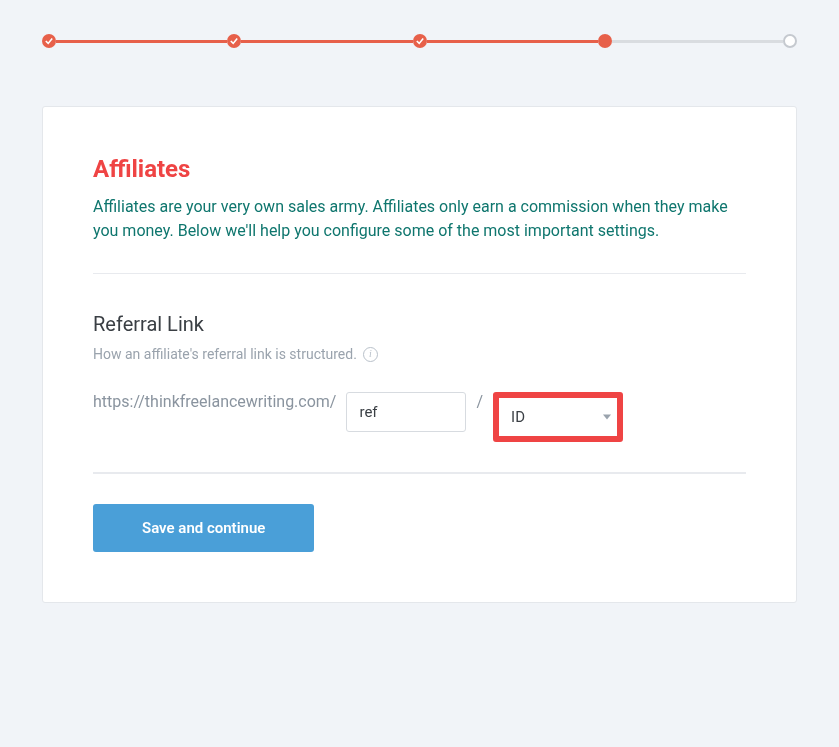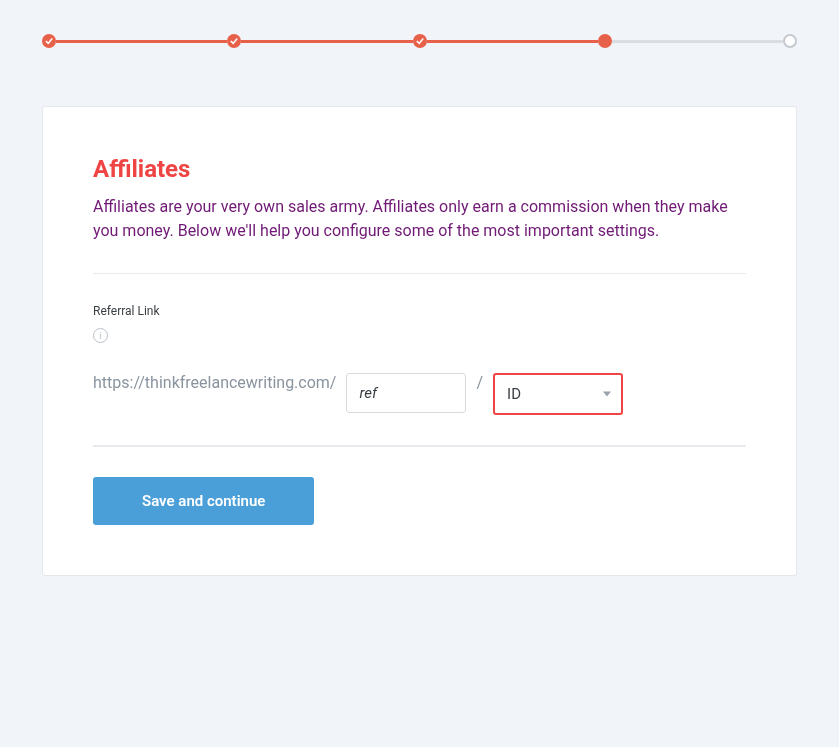--- a/index.html
+++ b/index.html
@@ -65,36 +65,37 @@
     }
     .card-title {
       font-size: 24px;
       font-weight: 700;
       color: #ef4444;
       margin-bottom: 12px;
     }
     .card-desc {
       font-size: 16px;
       line-height: 1.5;
-      color: #701a75;
+      color: #0f766e;
       margin-bottom: 30px;
     }
     .divider {
       border: none;
       border-top: 1px solid #e8eaee;
       margin: 0;
     }
     .section {
       padding: 30px 0;
     }
     .section-title {
-      font-size: 12px;
+      font-size: 20px;
       font-weight: 400;
       color: #3a3f44;
       margin-bottom: 10px;
+      margin-top: 8px;
     }
     .section-hint {
       font-size: 14px;
       color: #9aa3ad;
       display: flex;
       align-items: center;
       gap: 6px;
     }
     .info-icon {
       width: 15px;
@@ -127,32 +128,31 @@
     .text-input {
       border: 1px solid #d7dbe0;
       border-radius: 3px;
       padding: 10px 12px;
       font-size: 15px;
       color: #3a3f44;
       font-family: inherit;
     }
     .text-input.small {
       width: 120px;
-      font-style: italic;
     }
     .text-input.full {
       width: 100%;
       margin-top: 26px;
     }
     .select-wrap {
       position: relative;
       width: 130px;
     }
     .select-input {
-      border: 2px solid #ef4444;
+      border: 6px solid #ef4444;
       border-radius: 3px;
       padding: 10px 30px 10px 12px;
       font-size: 15px;
       color: #3a3f44;
       width: 100%;
       background: #fff;
       appearance: none;
       font-family: inherit;
       cursor: pointer;
     }
@@ -209,20 +209,21 @@
 </div>
 
 <div class="card">
   <h1 class="card-title">Affiliates</h1>
   <p class="card-desc">Affiliates are your very own sales army. Affiliates only earn a commission when they make you money. Below we'll help you configure some of the most important settings.</p>
   <hr class="divider">
 
   <div class="section">
     <h2 class="section-title">Referral Link</h2>
     <div class="section-hint">
+      <span>How an affiliate's referral link is structured.</span>
       <span class="info-icon">i</span>
     </div>
     <div class="referral-row">
       <span class="url-text">https://thinkfreelancewriting.com/</span>
       <input type="text" class="text-input small" value="ref" style="">
       <span class="slash">/</span>
       <div class="select-wrap">
         <select class="select-input">
           <option>ID</option>
         </select>

